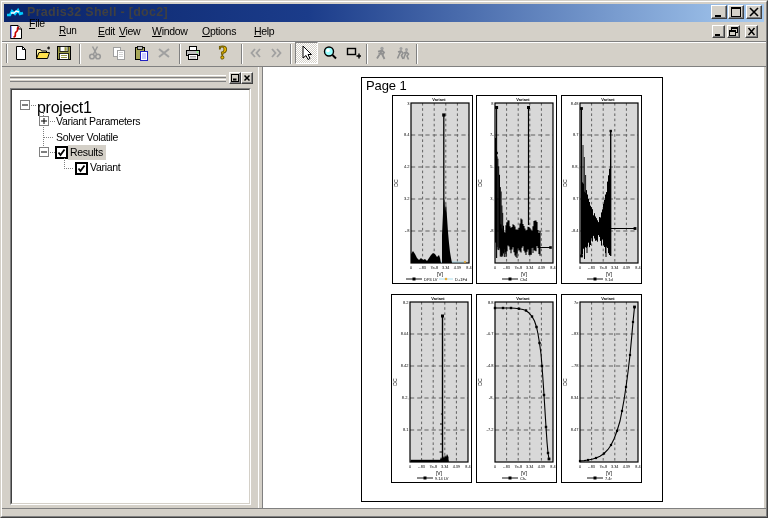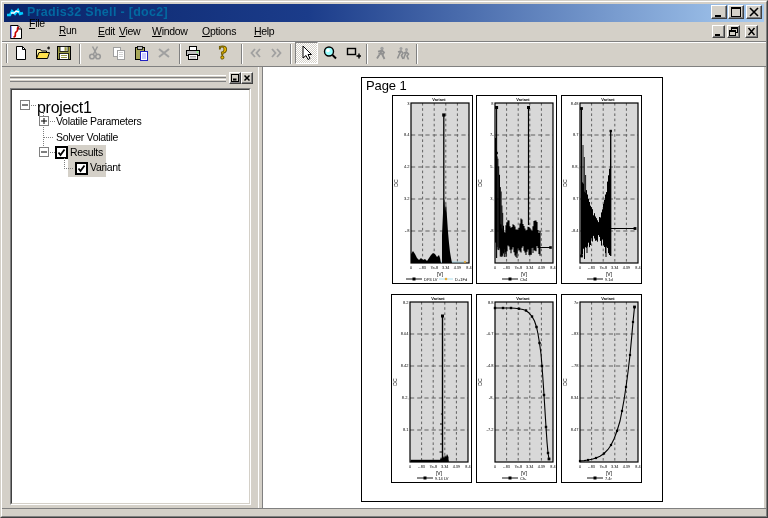--- a/index.html
+++ b/index.html
@@ -8,21 +8,21 @@
 </style></head><body>
 
 <div class="abs" style="left:0;top:0;width:768px;height:518px;border-top:1px solid #d4d0c8;border-left:1px solid #d4d0c8;border-right:1px solid #404040;border-bottom:1px solid #404040"></div>
 <div class="abs" style="left:1px;top:1px;width:766px;height:516px;border-top:1px solid #fff;border-left:1px solid #fff;border-right:1px solid #808080;border-bottom:1px solid #808080"></div>
 
 <div class="abs" style="left:4px;top:4px;width:760px;height:18px;background:linear-gradient(90deg,#0a246a 0%,#1b3c8a 40%,#a6caf0 100%)"></div>
 <svg class="abs" style="left:6px;top:6px" width="18" height="14" viewBox="0 0 18 14">
   <path d="M1 9 L4 9 L6 5 L9 8 L12 4 L14 8 L17 7" stroke="#00ccff" stroke-width="2.4" fill="none"></path>
   <path d="M5 7 L8 7 L10 5 L13 6" stroke="#ffffff" stroke-width="1.4" fill="none"></path>
 </svg>
-<div class="abs" style="left:27px;top:5px;color:#0369a1;font-size:12.5px;font-weight:bold;letter-spacing:0.3px">Pradis32 Shell - [doc2]</div>
+<div class="abs" style="left:27px;top:5px;color:#404040;font-size:12.5px;font-weight:bold;letter-spacing:0.3px">Pradis32 Shell - [doc2]</div>
 
 <div class="btn" style="left:711px;top:5px;width:16px;height:14px">
     <svg width="14" height="12" viewBox="0 0 14 12" style="position:absolute;left:0;top:0">
       <rect x="3" y="9" width="6" height="2" fill="#000"></rect>
     </svg>
   </div>
 <div class="btn" style="left:728px;top:5px;width:16px;height:14px">
     <svg width="14" height="12" viewBox="0 0 14 12" style="position:absolute;left:0;top:0">
       <rect x="2.5" y="1.5" width="9" height="9" fill="none" stroke="#000"></rect>
       <rect x="2" y="1" width="10" height="2" fill="#000"></rect>
@@ -184,33 +184,33 @@
   </svg>
 <div class="abs" style="left:37px;top:99px;font-size:16px;letter-spacing:-0.3px;color:#000">project1</div>
 <div class="abs" style="left:31px;top:105px;width:6px;height:1px;background:repeating-linear-gradient(90deg,#808080 0 1px,transparent 1px 2px)"></div>
 <div class="abs" style="left:43px;top:111px;width:1px;height:41px;background:repeating-linear-gradient(180deg,#808080 0 1px,transparent 1px 2px)"></div>
 <svg class="abs" style="left:39px;top:116px" width="10" height="10" viewBox="0 0 10 10">
     <rect x="0.5" y="0.5" width="9" height="9" fill="#fff" stroke="#808080"></rect>
     <rect x="2" y="4.5" width="6" height="1" fill="#000"></rect>
     <rect x="4.5" y="2" width="1" height="6" fill="#000"></rect>
   </svg>
 <div class="abs" style="left:50px;top:121px;width:5px;height:1px;background:repeating-linear-gradient(90deg,#808080 0 1px,transparent 1px 2px)"></div>
-<div class="abs" style="left:56px;top:115px;font-size:10.5px;letter-spacing:-0.3px;color:#000">Volatile Parameters</div>
+<div class="abs" style="left:56px;top:115px;font-size:10.5px;letter-spacing:-0.3px;color:#000">Variant Parameters</div>
 <div class="abs" style="left:44px;top:137px;width:9px;height:1px;background:repeating-linear-gradient(90deg,#808080 0 1px,transparent 1px 2px)"></div>
 <div class="abs" style="left:56px;top:131px;font-size:10.5px;letter-spacing:-0.3px;color:#000">Solver Volatile</div>
 <svg class="abs" style="left:39px;top:147px" width="10" height="10" viewBox="0 0 10 10">
     <rect x="0.5" y="0.5" width="9" height="9" fill="#fff" stroke="#808080"></rect>
     <rect x="2" y="4.5" width="6" height="1" fill="#000"></rect>
   </svg>
 <div class="abs" style="left:50px;top:152px;width:5px;height:1px;background:repeating-linear-gradient(90deg,#808080 0 1px,transparent 1px 2px)"></div>
 <svg class="abs" style="left:55px;top:146px" width="13" height="13" viewBox="0 0 13 13">
     <rect x="1" y="1" width="11" height="11" fill="#fff" stroke="#000" stroke-width="2"></rect>
     <path d="M3.5 6.5 L5.5 9 L9.5 3.5" stroke="#000" stroke-width="1.8" fill="none"></path>
   </svg>
-<div class="abs" style="left:68px;top:145px;background:#d4d0c8;font-size:10.5px;letter-spacing:-0.3px;color:#000;padding:1px 3px 19px 2px">Results</div>
+<div class="abs" style="left:68px;top:145px;background:#d4d0c8;font-size:10.5px;letter-spacing:-0.3px;color:#000;padding:1px 3px 2px 2px">Results</div>
 <div class="abs" style="left:64px;top:158px;width:1px;height:10px;background:repeating-linear-gradient(180deg,#808080 0 1px,transparent 1px 2px)"></div>
 <div class="abs" style="left:64px;top:168px;width:10px;height:1px;background:repeating-linear-gradient(90deg,#808080 0 1px,transparent 1px 2px)"></div>
 <svg class="abs" style="left:75px;top:162px" width="13" height="13" viewBox="0 0 13 13">
     <rect x="1" y="1" width="11" height="11" fill="#fff" stroke="#000" stroke-width="2"></rect>
     <path d="M3.5 6.5 L5.5 9 L9.5 3.5" stroke="#000" stroke-width="1.8" fill="none"></path>
   </svg>
 <div class="abs" style="left:90px;top:161px;font-size:10.5px;letter-spacing:-0.3px;color:#000">Variant</div>
 <div class="abs" style="left:258px;top:67px;width:1px;height:441px;background:#fff"></div>
 <div class="abs" style="left:262px;top:67px;width:1px;height:441px;background:#808080"></div>
 <div class="abs" style="left:263px;top:67px;width:501px;height:441px;background:#fff"></div>

